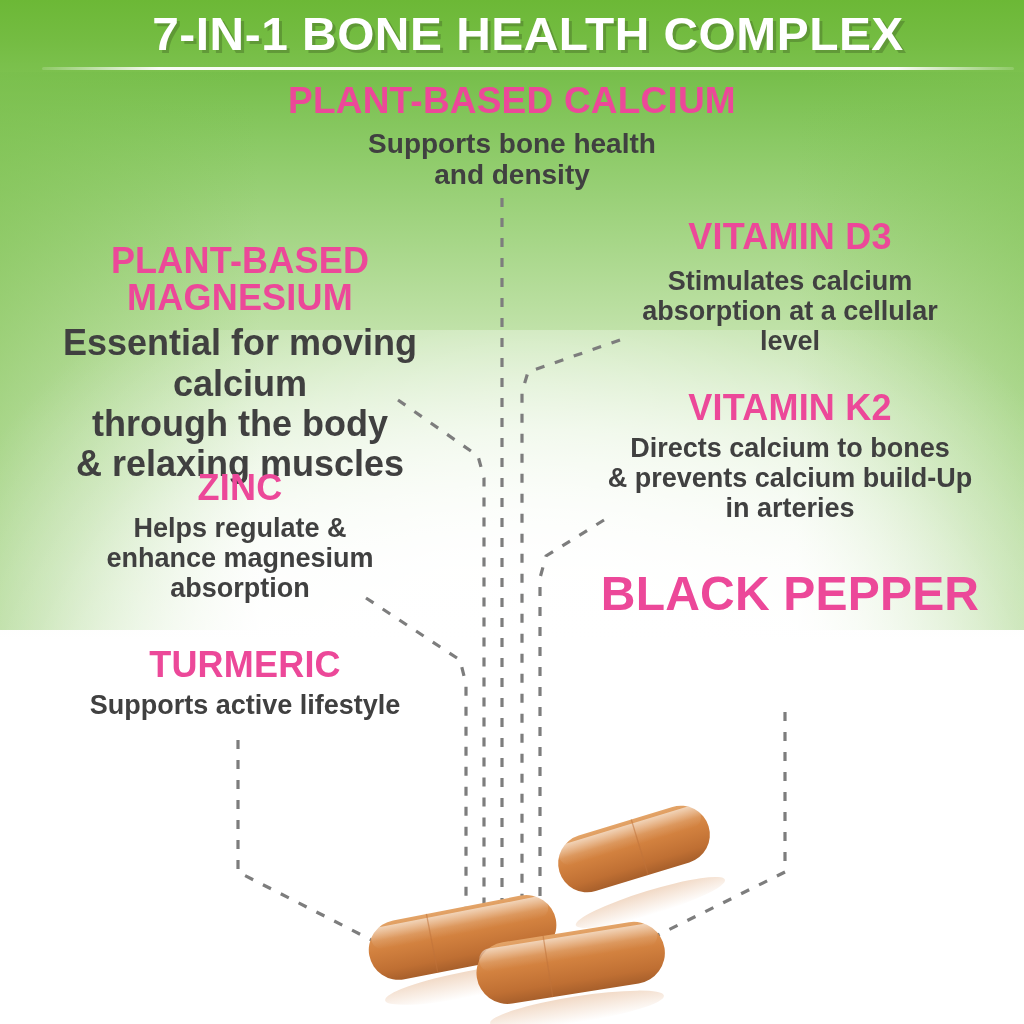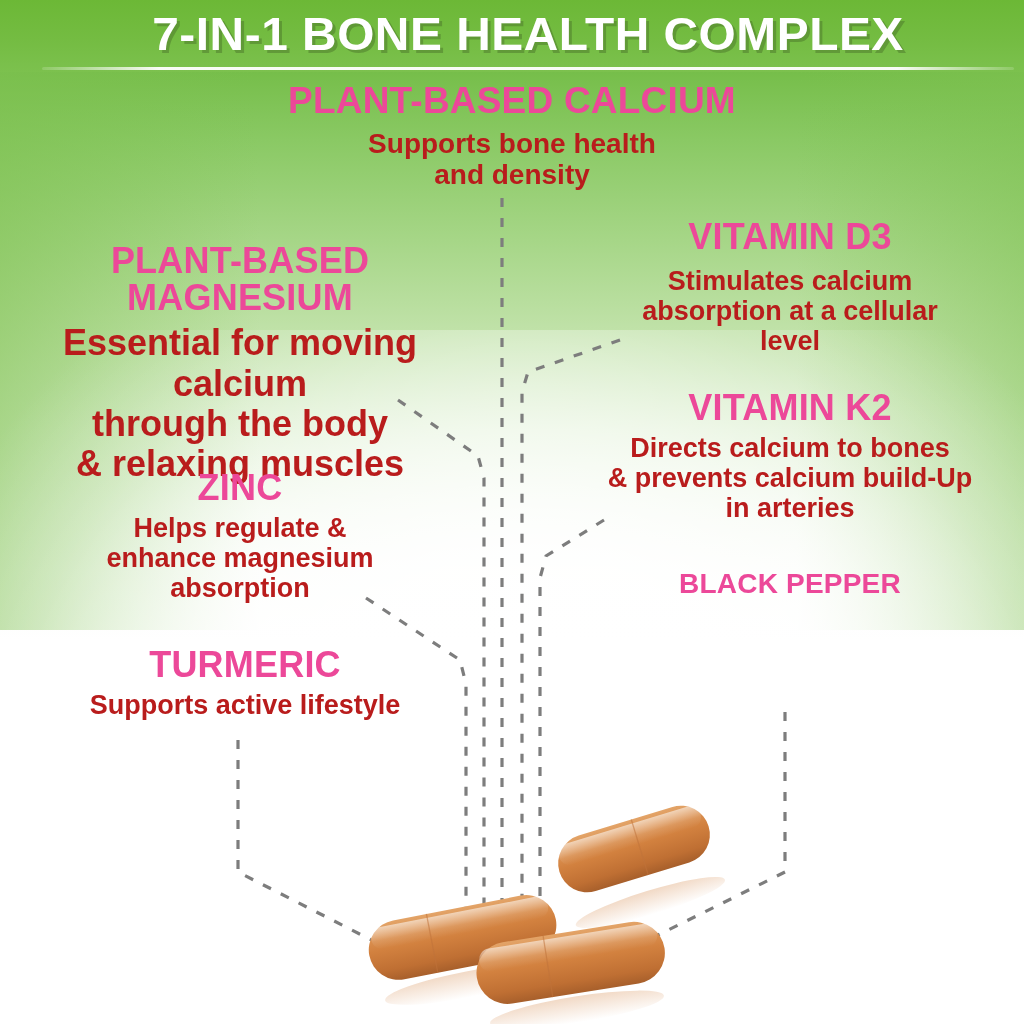--- a/index.html
+++ b/index.html
@@ -128,21 +128,21 @@
   .block .h {
     margin: 0;
     color: #ec4899;
     font-weight: 700;
     line-height: 1.02;
     text-align: center;
     letter-spacing: 0.2px;
   }
   .block .d {
     margin: 0;
-    color: #b91c1c;
+    color: #404040;
     font-weight: 600;
     line-height: 1.12;
     text-align: center;
   }
 
   
   #blk-calcium { left: 182px; top: 82px; width: 660px; }
   #blk-calcium .h { font-size: 37px; }
   #blk-calcium .d { font-size: 28px; margin-top: 8px; }
 
@@ -160,21 +160,21 @@
 
   #blk-d3 { left: 562px; top: 219px; width: 456px; }
   #blk-d3 .h { font-size: 36px; }
   #blk-d3 .d { font-size: 27px; margin-top: 10px; }
 
   #blk-k2 { left: 560px; top: 390px; width: 460px; }
   #blk-k2 .h { font-size: 36px; }
   #blk-k2 .d { font-size: 27px; margin-top: 6px; }
 
   #blk-pepper { left: 556px; top: 570px; width: 468px; }
-  #blk-pepper .h { font-size: 28px; }
+  #blk-pepper .h { font-size: 48px; }
   #blk-pepper .d { font-size: 27px; margin-top: 6px; }
 </style>
 </head>
 <body>
 
 <div id="poster">
 
   <div class="bg-base"></div>
   <div class="bg-green-fade"></div>
   <div class="bg-edge-l"></div>

